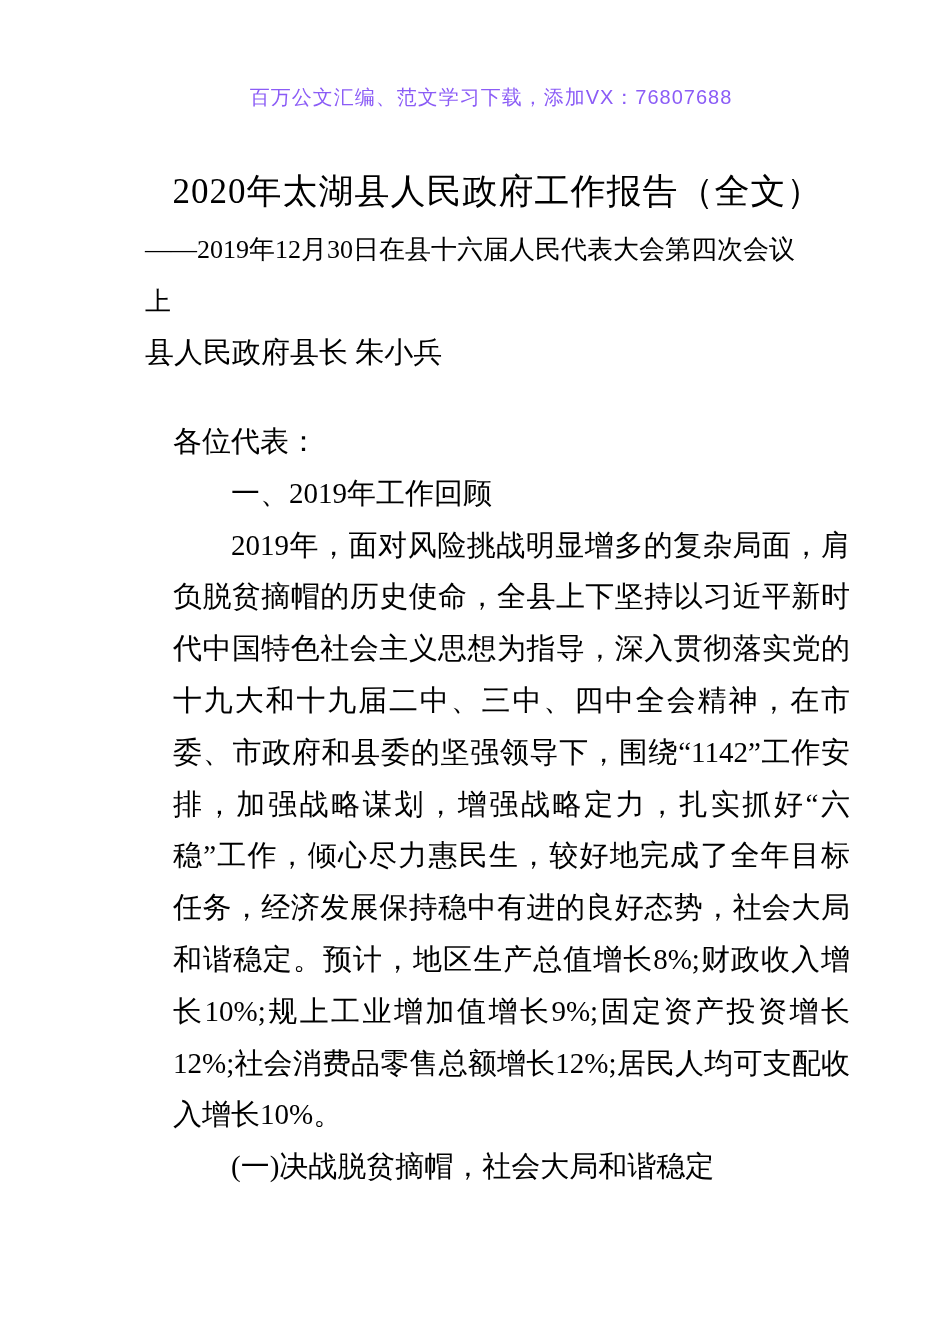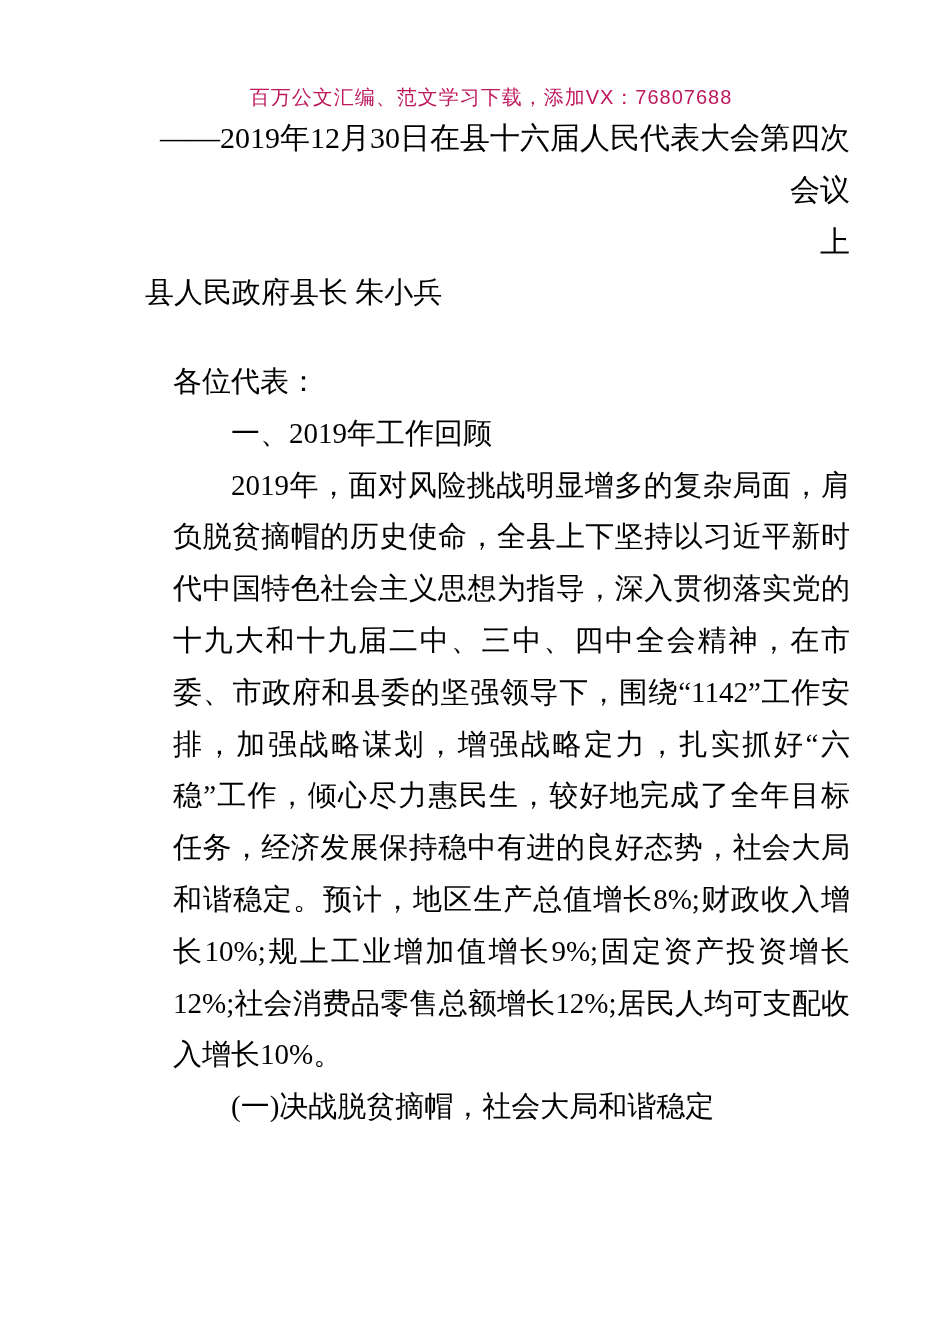--- a/index.html
+++ b/index.html
@@ -27,22 +27,22 @@
   .doc-title {
     margin: 52px 0 0 0;
     text-align: center;
     font-size: 35px;
     line-height: 60px;
     font-weight: normal;
     letter-spacing: 1px;
   }
   .doc-subtitle {
     margin-top: 2px;
-    text-align: right;
-    font-size: 30px;
+    text-align: left;
+    font-size: 26px;
     line-height: 52px;
     font-weight: normal;
   }
   .doc-author {
     text-align: left;
     font-size: 29px;
     line-height: 48px;
   }
   .doc-body {
     margin-top: 40px;
@@ -52,26 +52,27 @@
     margin-left: 28px;
   }
   .para { margin: 0; font-weight: normal; }
   .indent { text-indent: 2em; }
 </style>
 </head>
 <body>
 
 <div class="page" style="background: rgb(255, 255, 255); color: rgb(0, 0, 0);">
 
-  <div class="promo" style="color: #be185d; padding-left: 32px;">
+  <div class="promo" style="color: #8b5cf6; padding-left: 32px;">
     <span>百万公文汇编、范文学习下载，添加VX：76807688</span>
   </div>
 
   <div class="content">
 
+    <h1 class="doc-title">2020年太湖县人民政府工作报告（全文）</h1>
 
     <div class="doc-subtitle">
       <div>——2019年12月30日在县十六届人民代表大会第四次会议</div>
       <div>上</div>
     </div>
 
     <div class="doc-author">县人民政府县长 朱小兵</div>
 
     <div class="doc-body">
       <p class="para">各位代表：</p>

